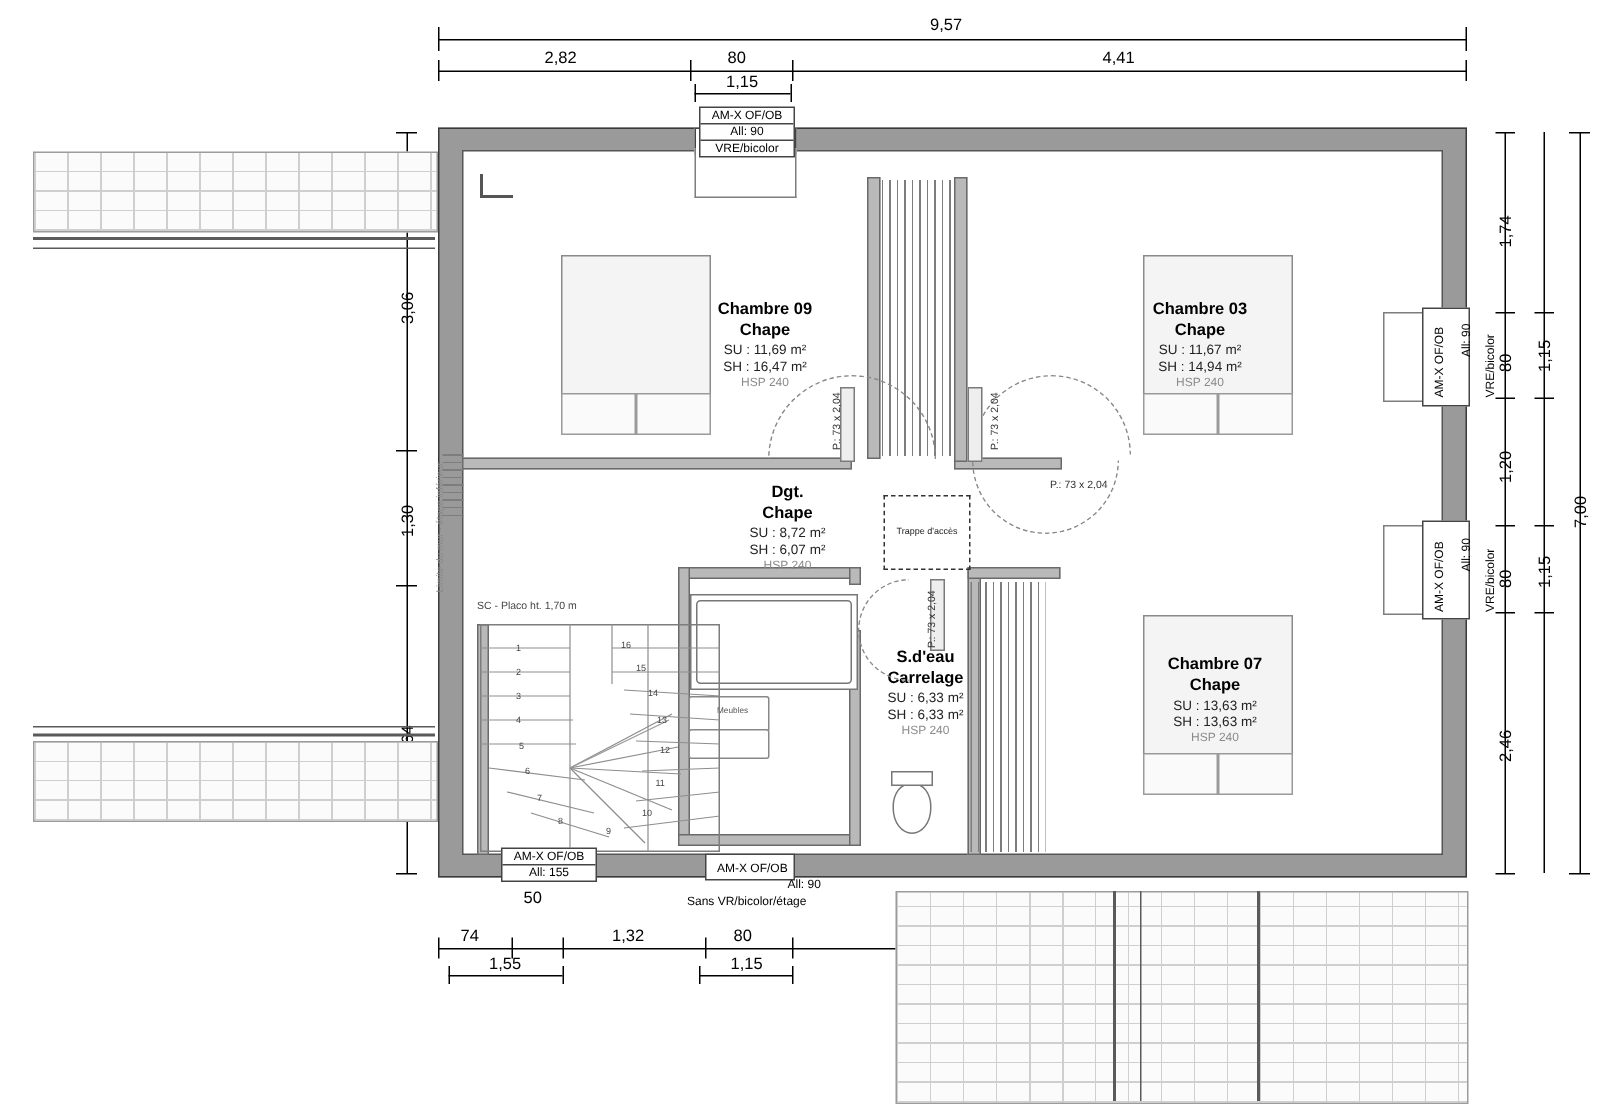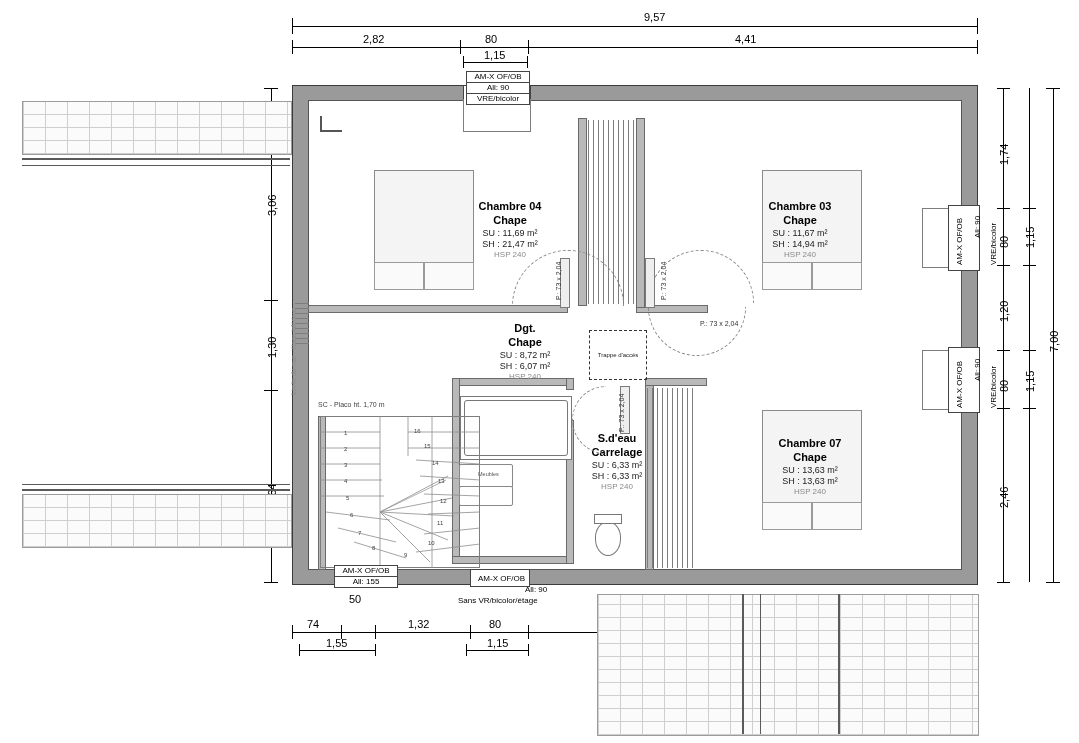--- a/index.html
+++ b/index.html
@@ -68,21 +68,21 @@
   .floorlabel{position:absolute;font-size:7px;color:#444;white-space:nowrap;}
   .vsidetxt{position:absolute;font-size:6.5px;color:#8b8b8b;white-space:nowrap;
             transform-origin:0 0;transform:rotate(-90deg);}
 </style>
 </head>
 <body>
 
 <div class="dimline h1 abs" style="left:292px;top:26px;width:686px;"></div>
 <div class="tick" style="left:292px;top:18px;height:16px;"></div>
 <div class="tick" style="left:977px;top:18px;height:16px;"></div>
-<div class="dimtext" style="left:644px;top:11px;">9,57</div>
+<div class="dimtext" style="left:620px;top:11px;">9,57</div>
 
 <div class="dimline h1 abs" style="left:292px;top:47px;width:686px;"></div>
 <div class="tick" style="left:292px;top:40px;height:14px;"></div>
 <div class="tick" style="left:460px;top:40px;height:14px;"></div>
 <div class="tick" style="left:528px;top:40px;height:14px;"></div>
 <div class="tick" style="left:977px;top:40px;height:14px;"></div>
 <div class="dimtext" style="left:363px;top:33px;">2,82</div>
 <div class="dimtext" style="left:485px;top:33px;">80</div>
 <div class="dimtext" style="left:735px;top:33px;">4,41</div>
 
@@ -181,24 +181,24 @@
 <div class="hatchv" style="left:588px;top:120px;width:46px;height:184px;"></div>
 <div class="hatchv" style="left:647px;top:388px;width:50px;height:180px;"></div>
 
 <div class="hatchh" style="left:295px;top:302px;width:14px;height:42px;"></div>
 <div class="vsidetxt" style="left:290px;top:395px;">Limite du mur - étage inférieur</div>
 
 <div class="bed" style="left:374px;top:170px;width:98px;height:118px;"></div>
 <div class="bedin" style="left:374px;top:262px;width:48px;height:26px;"></div>
 <div class="bedin" style="left:424px;top:262px;width:48px;height:26px;"></div>
 <div class="roomlabel" style="left:455px;top:200px;width:110px;">
-  <div class="nm">Chambre 04</div>
+  <div class="nm">Chambre 09</div>
   <div class="fin">Chape</div>
   <div class="su">SU : 11,69 m²</div>
-  <div class="su">SH : 21,47 m²</div>
+  <div class="su">SH : 16,47 m²</div>
   <div class="hsp">HSP 240</div>
 </div>
 <div class="abs" style="left:320px;top:116px;width:20px;height:14px;border-left:2px solid #555;border-bottom:2px solid #555;"></div>
 
 <div class="bed" style="left:762px;top:170px;width:98px;height:118px;"></div>
 <div class="bedin" style="left:762px;top:262px;width:48px;height:26px;"></div>
 <div class="bedin" style="left:812px;top:262px;width:48px;height:26px;"></div>
 <div class="roomlabel" style="left:745px;top:200px;width:110px;">
   <div class="nm">Chambre 03</div>
   <div class="fin">Chape</div>

